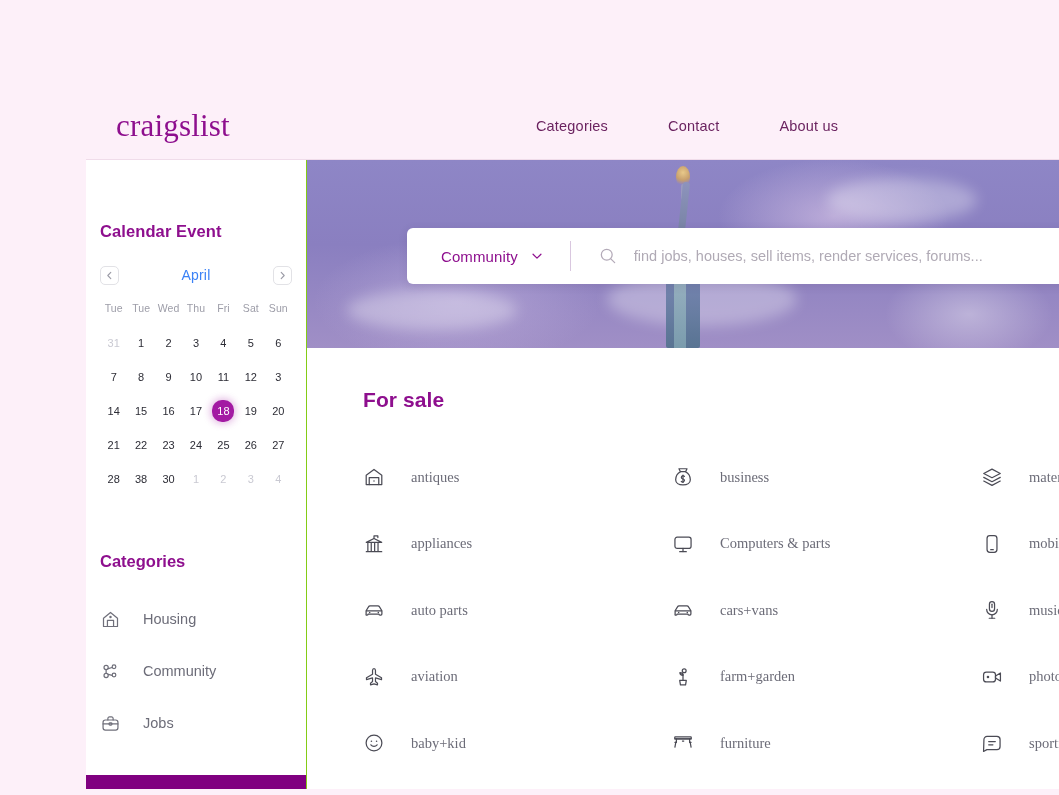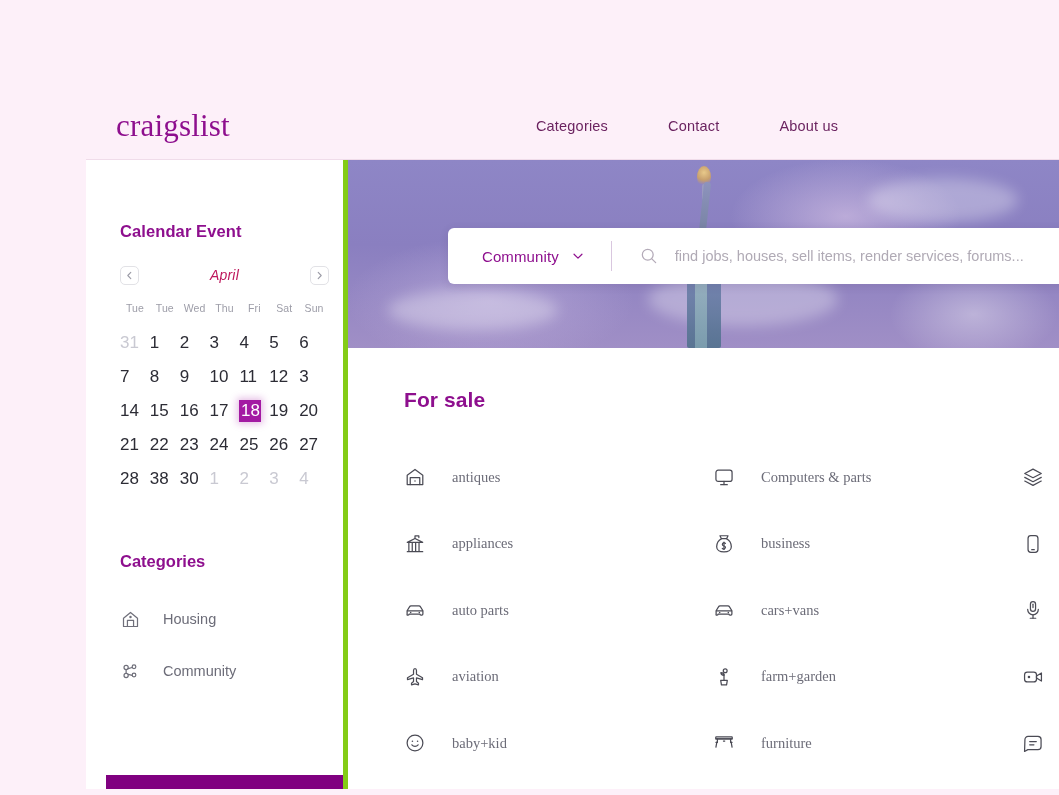--- a/index.html
+++ b/index.html
@@ -62,25 +62,24 @@
 
   
   .body-split {
     display: flex;
     height: 629px;
   }
 
   
   .sidebar {
     position: relative;
-    width: 242px;
+    width: 221px;
     background: #ffffff;
-    border-right: 5px solid #84cc16;
+    border-right: 1px solid #84cc16;
     flex: none;
-    margin-left: 20px;
   }
   .side-inner { padding: 0 14px; }
 
   .side-title {
     margin-top: 62px;
     margin-left: 0px;
     font-size: 16.5px;
     font-weight: bold;
     color: #8e0f8e;
     letter-spacing: .1px;
@@ -101,50 +100,50 @@
     background: #fff;
     display: flex; align-items: center; justify-content: center;
     color: #9a9aa5;
     cursor: pointer;
   }
   .cal-arrow svg { display: block; }
   .cal-month {
     flex: 1;
     text-align: center;
     font-size: 14px;
-    color: #be185d;
+    color: #3b82f6;
     letter-spacing: .2px;
-    font-style: italic;
   }
 
   .cal-grid {
     margin-top: 16px;
     display: grid;
     grid-template-columns: repeat(7, 1fr);
     row-gap: 0;
   }
   .cal-dow {
     text-align: center;
     font-size: 10.5px;
     color: #9d9da8;
     padding-bottom: 12px;
     letter-spacing: .1px;
   }
   .cal-cell {
     height: 34px;
     display: flex;
     align-items: center;
-    font-size: 17px;
+    justify-content: center;
+    font-size: 11px;
     color: #2c2c35;
     cursor: pointer;
   }
   .cal-cell.muted { color: #c9c9d2; }
   .cal-cell.sel span {
     width: 22px; height: 22px;
-    border-radius: 0;
+    border-radius: 10px;
     background: #a31aa3;
     color: #ffffff;
     display: flex;
     align-items: center;
     justify-content: center;
     box-shadow: 0 0 7px 2px rgba(163,26,163,.28);
   }
 
   
   .cat-title {
@@ -505,20 +504,31 @@
                 <svg width="21" height="21" viewBox="0 0 24 24" fill="none" stroke="currentColor" stroke-width="1.4" stroke-linecap="round" stroke-linejoin="round">
                   <circle cx="7" cy="7.5" r="2.4"></circle>
                   <circle cx="16" cy="6.5" r="2.1"></circle>
                   <circle cx="7" cy="16.5" r="2.4"></circle>
                   <circle cx="16" cy="16" r="2.1"></circle>
                   <path d="M9.4 8.8 L13.8 7.4 M9.4 15.2 L13.9 16.4 M7 10 V14"></path>
                 </svg>
               </span>
               <span class="lbl">Community</span>
             </div>
+            <div class="cat-item">
+              <span class="ico">
+                <svg width="21" height="21" viewBox="0 0 24 24" fill="none" stroke="currentColor" stroke-width="1.4" stroke-linecap="round" stroke-linejoin="round">
+                  <rect x="3.5" y="8" width="17" height="11.5" rx="2.6"></rect>
+                  <path d="M9 8 V6.3 a1.8 1.8 0 0 1 1.8-1.8 h2.4 A1.8 1.8 0 0 1 15 6.3 V8"></path>
+                  <path d="M3.5 12.5 H20.5"></path>
+                  <rect x="10.4" y="11.2" width="3.2" height="2.6" rx="1"></rect>
+                </svg>
+              </span>
+              <span class="lbl">Jobs</span>
+            </div>
           </div>
 
         </div>
         <div class="side-bottom-bar"></div>
       </div>
 
       <div class="content">
 
         <div class="hero">
           <div class="hero-sky"></div>
@@ -606,37 +616,37 @@
                       <path d="M8.6 14 a4.4 4.4 0 0 0 6.8 0"></path>
                     </svg>
                   </span>
                   <span class="lbl">baby+kid</span>
                 </div>
               </div>
               <div>
                 <div class="fs-item">
                   <span class="ico">
                     <svg width="22" height="22" viewBox="0 0 24 24" fill="none" stroke="currentColor" stroke-width="1.35" stroke-linecap="round" stroke-linejoin="round">
-                      <rect x="3.2" y="4.6" width="17.6" height="12.2" rx="2.4"></rect>
-                      <path d="M12 16.8 V20.2"></path>
-                      <path d="M8.4 20.4 H15.6"></path>
-                    </svg>
-                  </span>
-                  <span class="lbl">Computers &amp; parts</span>
-                </div>
-                <div class="fs-item">
-                  <span class="ico">
-                    <svg width="22" height="22" viewBox="0 0 24 24" fill="none" stroke="currentColor" stroke-width="1.35" stroke-linecap="round" stroke-linejoin="round">
                       <path d="M9.2 6.2 L7.6 3 h8.8 L14.8 6.2"></path>
                       <path d="M9.2 6.2 C5.6 8.2 4 12 4 15 c0 3.2 3.1 5.6 8 5.6 s8-2.4 8-5.6 c0-3-1.6-6.8-5.2-8.8 Z"></path>
                       <path d="M13.6 11.3 a2 2 0 0 0-3.4 1.3 c0 1.9 3.4 1.2 3.4 3 a2 2 0 0 1-3.5 1.2"></path>
                       <path d="M12 10 V18"></path>
                     </svg>
                   </span>
                   <span class="lbl">business</span>
+                </div>
+                <div class="fs-item">
+                  <span class="ico">
+                    <svg width="22" height="22" viewBox="0 0 24 24" fill="none" stroke="currentColor" stroke-width="1.35" stroke-linecap="round" stroke-linejoin="round">
+                      <rect x="3.2" y="4.6" width="17.6" height="12.2" rx="2.4"></rect>
+                      <path d="M12 16.8 V20.2"></path>
+                      <path d="M8.4 20.4 H15.6"></path>
+                    </svg>
+                  </span>
+                  <span class="lbl">Computers &amp; parts</span>
                 </div>
                 <div class="fs-item">
                   <span class="ico">
                     <svg width="22" height="22" viewBox="0 0 24 24" fill="none" stroke="currentColor" stroke-width="1.35" stroke-linecap="round" stroke-linejoin="round">
                       <path d="M3.4 16.4 V12.8 L6 8.6 a2 2 0 0 1 1.7-1 h8.6 a2 2 0 0 1 1.7 1 L20.6 12.8 V16.4 a1.1 1.1 0 0 1-1.1 1.1 h-1 a1.1 1.1 0 0 1-1.1-1.1 H5.6 a1.1 1.1 0 0 1-1.1 1.1 h-1 A1.1 1.1 0 0 1 3.4 16.4 Z"></path>
                       <path d="M3.8 12.9 H20.2"></path>
                       <circle cx="7.3" cy="14.7" r="0.85" fill="currentColor" stroke="none"></circle>
                       <circle cx="16.7" cy="14.7" r="0.85" fill="currentColor" stroke="none"></circle>
                     </svg>
                   </span>

